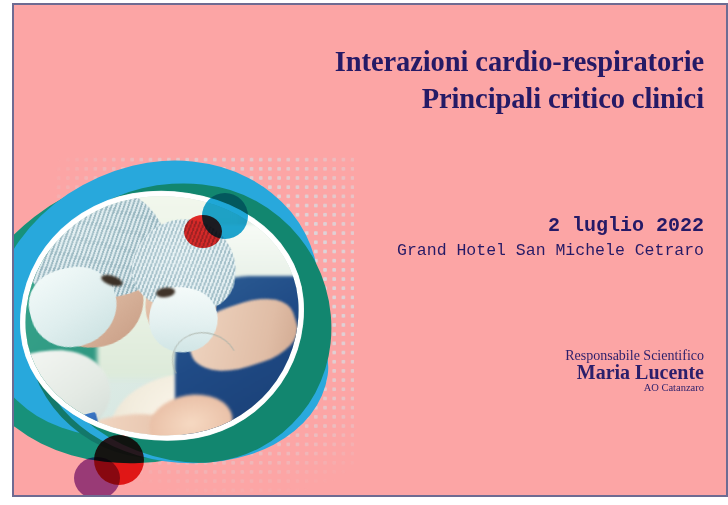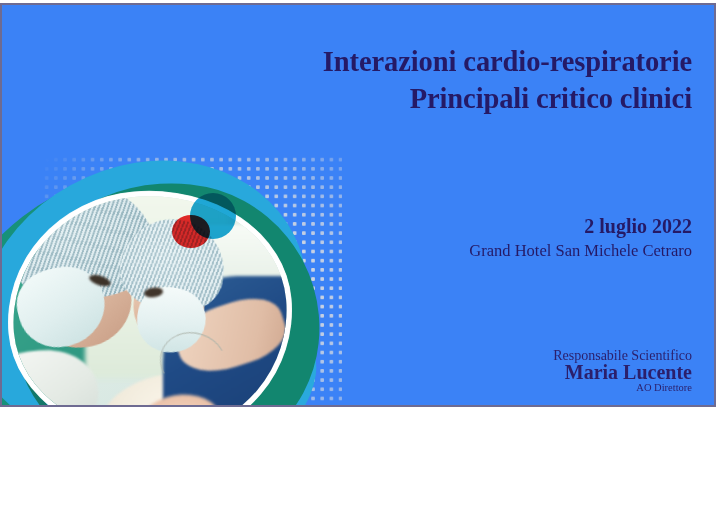--- a/index.html
+++ b/index.html
@@ -10,27 +10,27 @@
   body {
     width: 728px;
     height: 505px;
     overflow: hidden;
     font-family: "Liberation Serif", serif;
   }
 
   
   #slide-frame {
     position: absolute;
-    left: 0;
+    left: 12px;
     top: 3px;
     width: 716px;
-    height: 404px;
+    height: 494px;
     box-sizing: border-box;
     border: 2px solid #6e6b92;
-    background: #3b82f6;
+    background: #fca5a5;
     overflow: hidden;
   }
 
   
   #graphic-cluster {
     position: absolute;
     left: 0;
     top: 0;
     width: 350px;
     height: 490px;
@@ -322,21 +322,21 @@
   }
   #title-block .tline { display: block; white-space: nowrap; }
 
   #event-block {
     position: absolute;
     right: 0;
     top: 208px;
     width: 470px;
     text-align: right;
     color: #251a66;
-    font-family: Liberation Serif, serif;
+    font-family: Liberation Mono, monospace;
   }
   #event-date {
     display: block;
     font-size: 20px;
     font-weight: bold;
     line-height: 26px;
   }
   #event-venue {
     display: block;
     font-size: 16.5px;
@@ -444,17 +444,17 @@
     </div>
 
     <div id="event-block">
       <span id="event-date">2 luglio 2022</span>
       <span id="event-venue">Grand Hotel San Michele Cetraro</span>
     </div>
 
     <div id="credits-block">
       <span id="credits-role">Responsabile Scientifico</span>
       <span id="credits-name">Maria Lucente</span>
-      <span id="credits-org">AO Direttore</span>
+      <span id="credits-org">AO Catanzaro</span>
     </div>
 
   </div>
 </div>
 
 </body></html>

